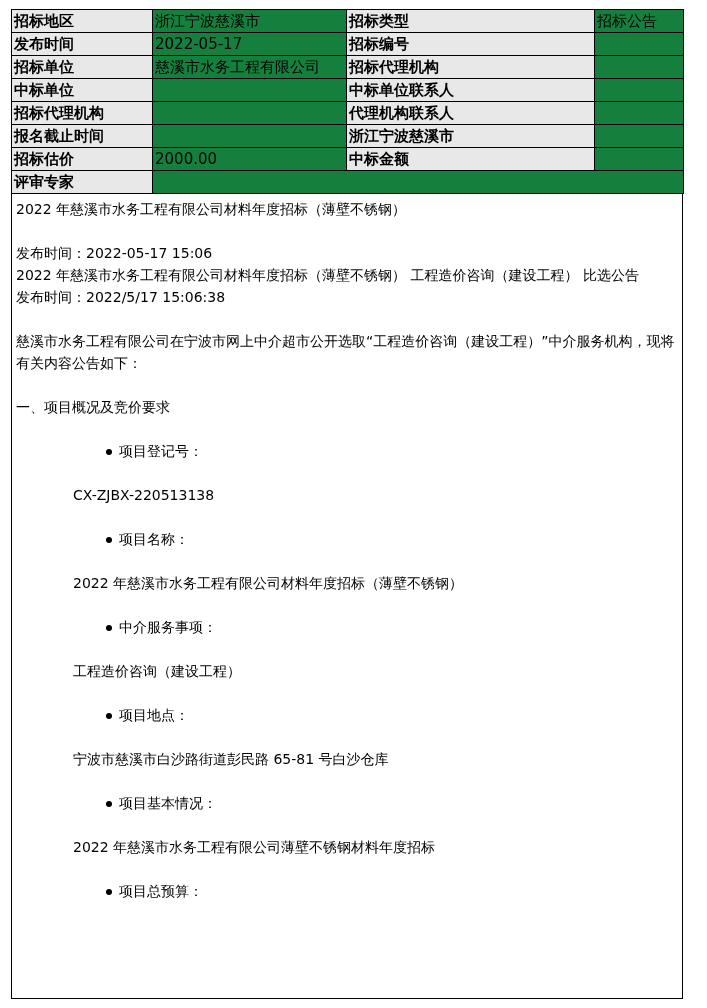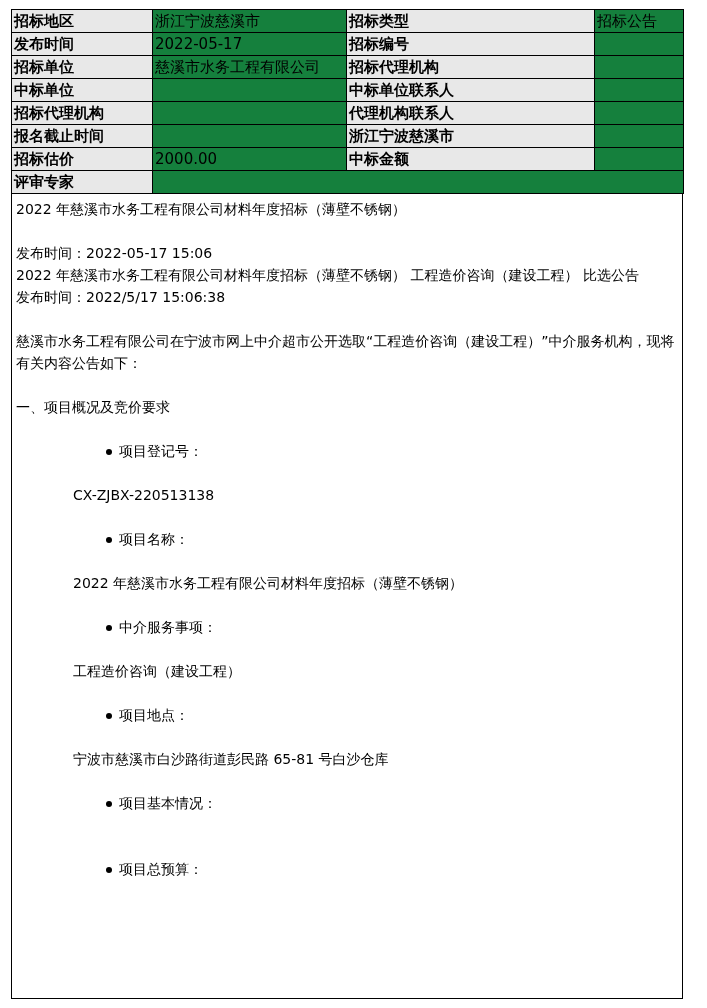--- a/index.html
+++ b/index.html
@@ -109,18 +109,19 @@
     <p class="indent">工程造价咨询（建设工程）</p>
     <div class="gap"></div>
 
     <p class="bullet"><span class="dot"></span><span class="btxt">项目地点：</span></p>
     <div class="gap"></div>
     <p class="indent">宁波市慈溪市白沙路街道彭民路 65-81 号白沙仓库</p>
     <div class="gap"></div>
 
     <p class="bullet"><span class="dot"></span><span class="btxt">项目基本情况：</span></p>
     <div class="gap"></div>
+    <p class="indent">2022 年慈溪市水务工程有限公司薄壁不锈钢材料年度招标</p>
     <div class="gap"></div>
 
     <p class="bullet"><span class="dot"></span><span class="btxt">项目总预算：</span></p>
     <div class="gap"></div>
   </div>
 </div>
 
 </body></html>

